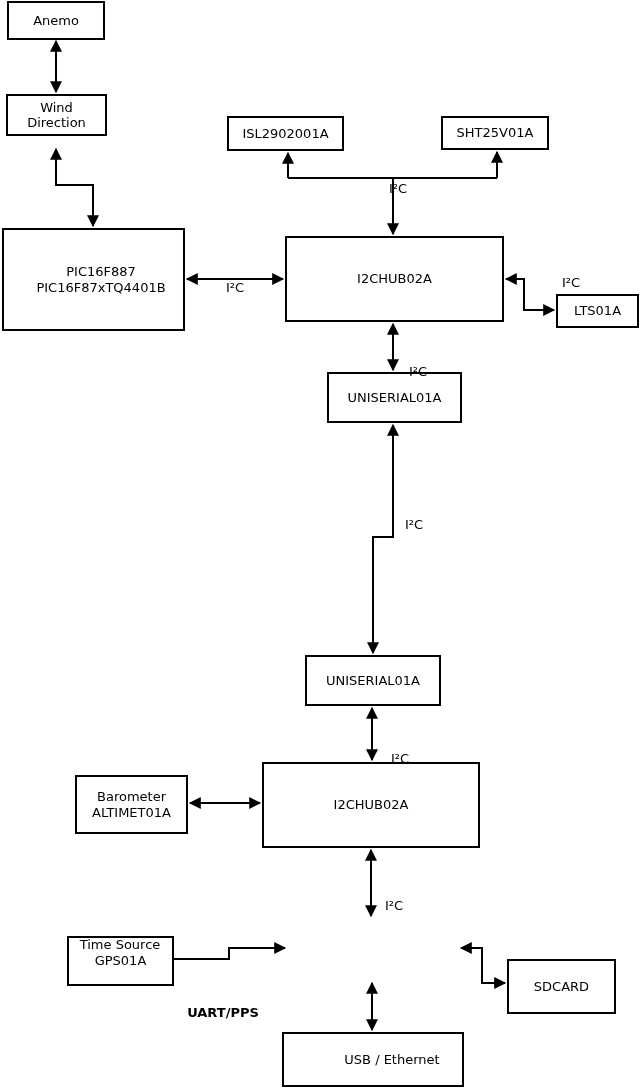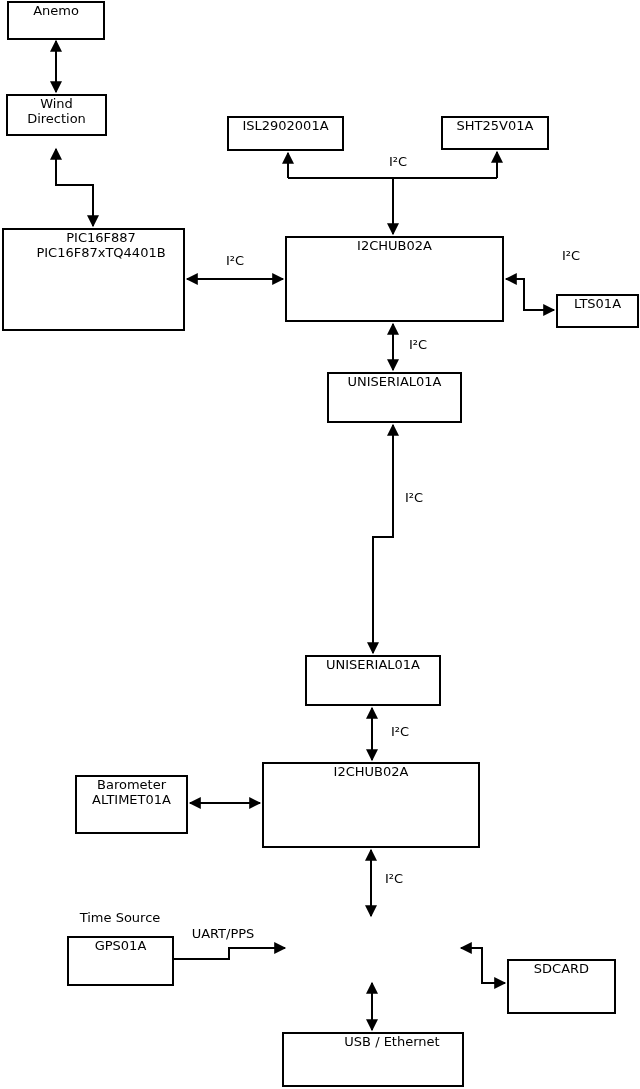--- a/index.html
+++ b/index.html
@@ -23,33 +23,34 @@
     height: 1089px;
   }
   .node {
     position: absolute;
     box-sizing: border-box;
     border: 2px solid #000000;
     background: #ffffff;
     display: flex;
     flex-direction: column;
     align-items: center;
-    justify-content: flex-start;
+    justify-content: center;
     text-align: center;
     font-size: 13px;
     line-height: 1.18;
     color: #000000;
     white-space: nowrap;
   }
   .edge-label {
     position: absolute;
     transform: translate(-50%, -50%);
     font-size: 13px;
     color: #000000;
     white-space: nowrap;
+    margin-top: 27px;
   }
 </style>
 </head>
 <body>
 
 <div class="canvas">
 
   <svg class="wires" viewBox="0 0 640 1089" xmlns="http://www.w3.org/2000/svg">
     <defs>
       <marker id="arrow" viewBox="0 0 10 10" refX="9" refY="5" markerWidth="7" markerHeight="6" orient="auto-start-reverse">
@@ -150,15 +151,15 @@
   </div>
 
   <span class="edge-label" style="left:398px; top:161px;">I²C</span>
   <span class="edge-label" style="left:235px; top:260px;">I²C</span>
   <span class="edge-label" style="left:571px; top:255px;">I²C</span>
   <span class="edge-label" style="left:418px; top:344px;">I²C</span>
   <span class="edge-label" style="left:414px; top:497px;">I²C</span>
   <span class="edge-label" style="left:400px; top:731px;">I²C</span>
   <span class="edge-label" style="left:394px; top:878px;">I²C</span>
   <span class="edge-label" style="left:120px; top:917px;">Time Source</span>
-  <span class="edge-label" style="left:223px; top:933px;">UART/PPS</span>
+  <span class="edge-label" style="left:223px; top:985px;font-weight:bold;">UART/PPS</span>
 
 </div>
 
 </body></html>

